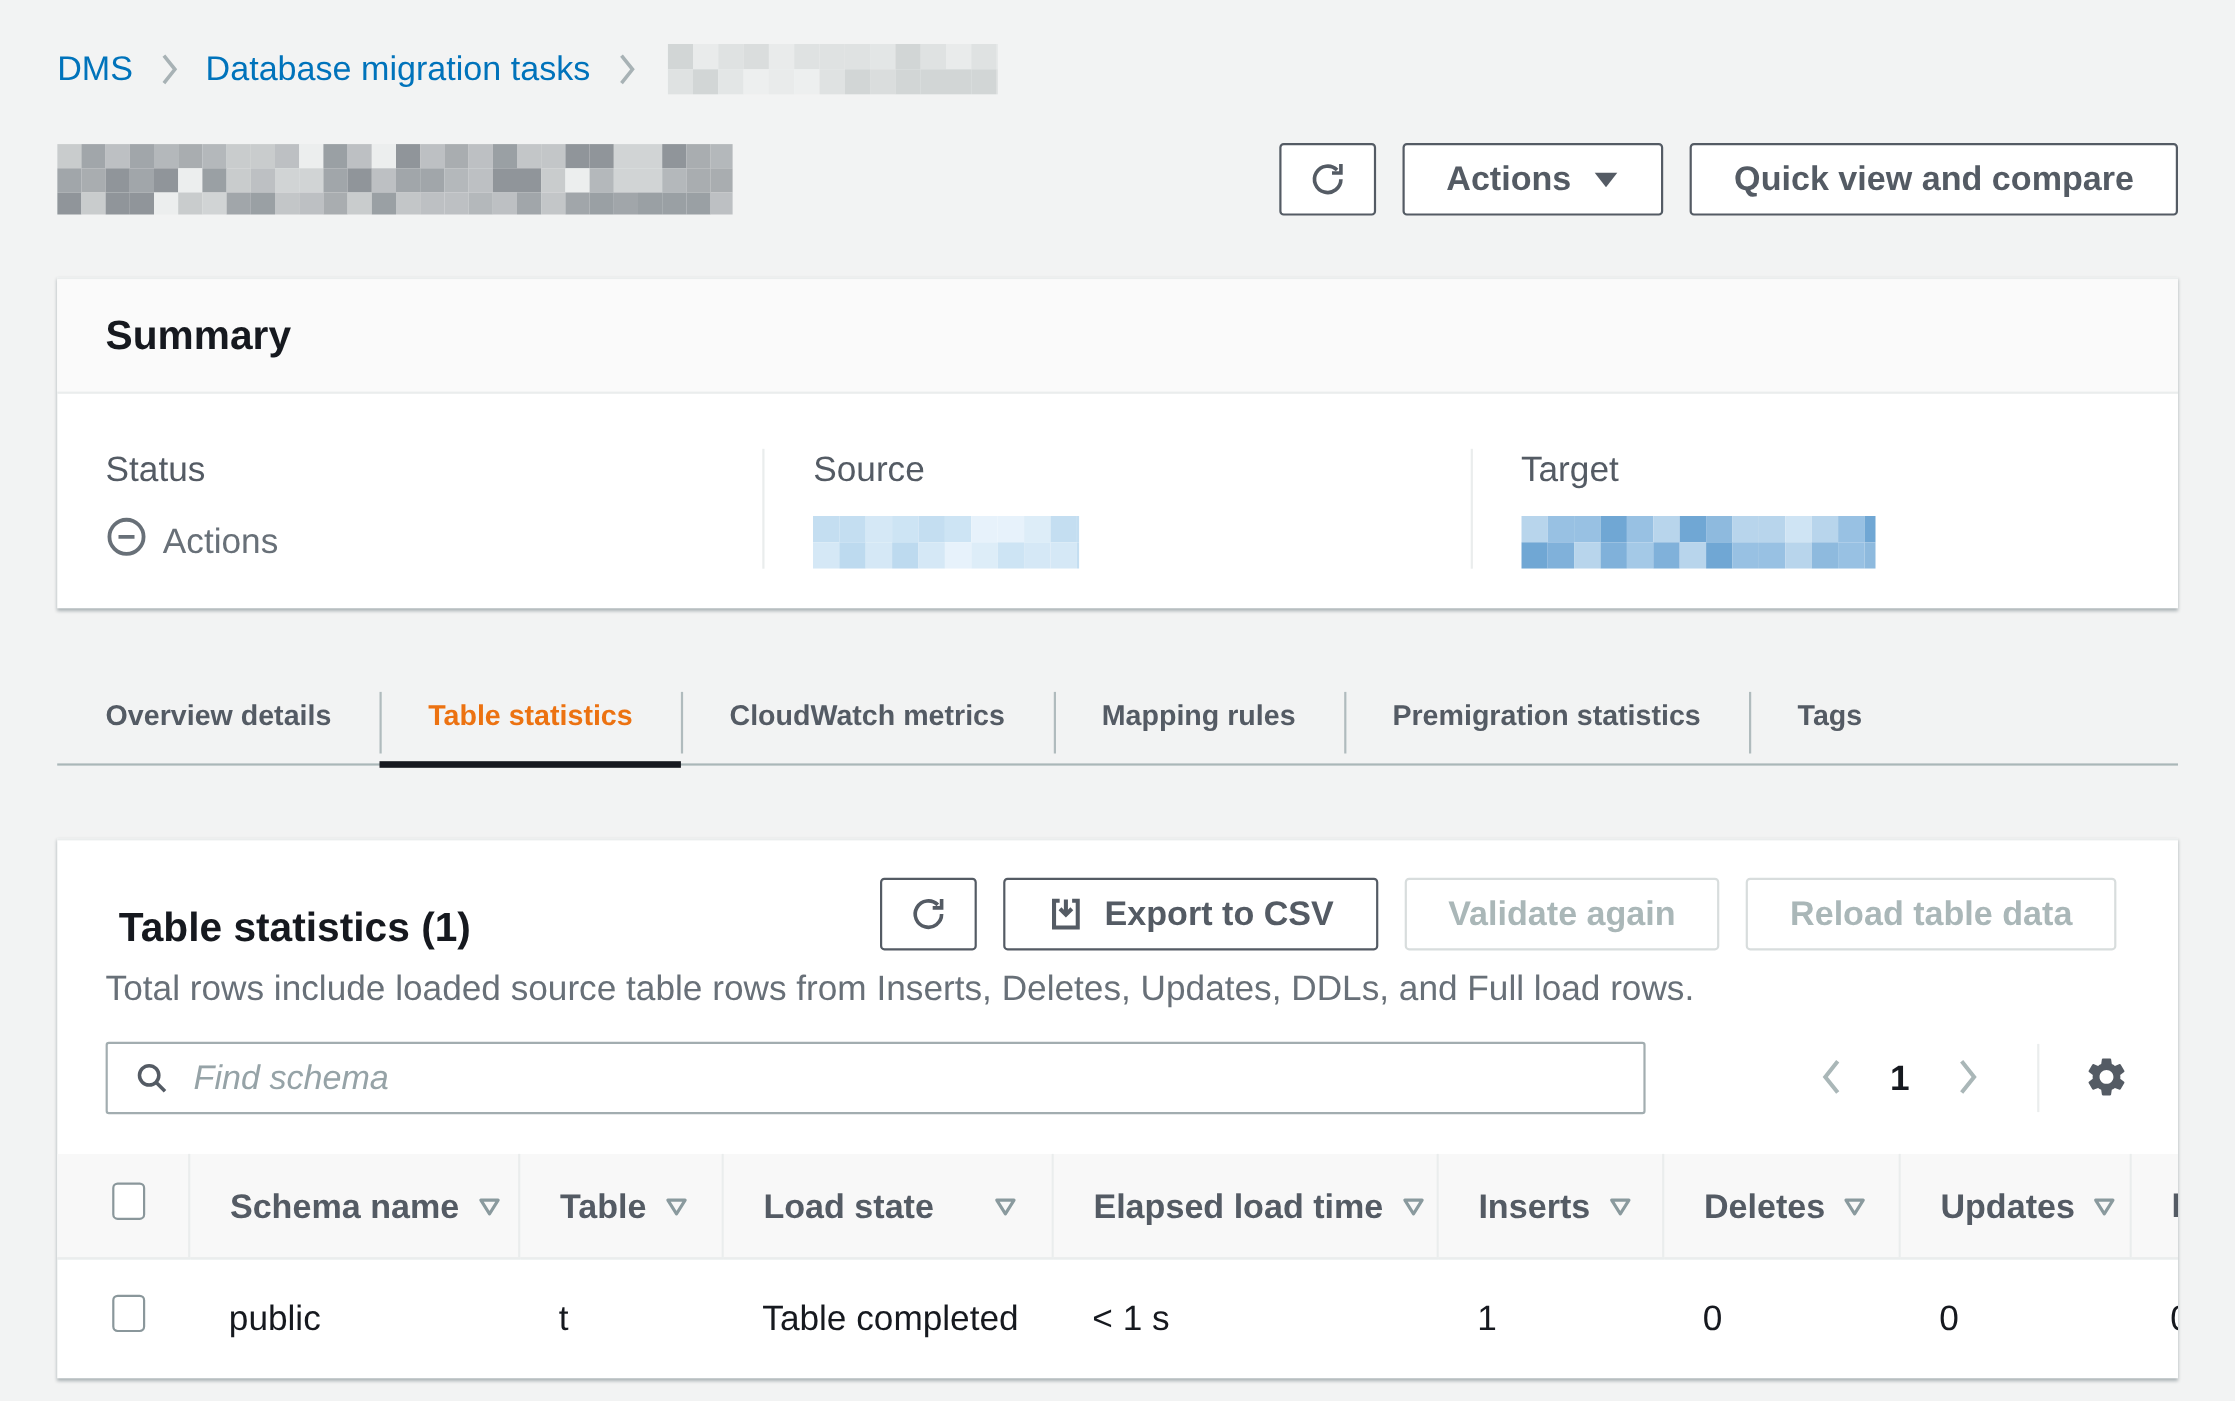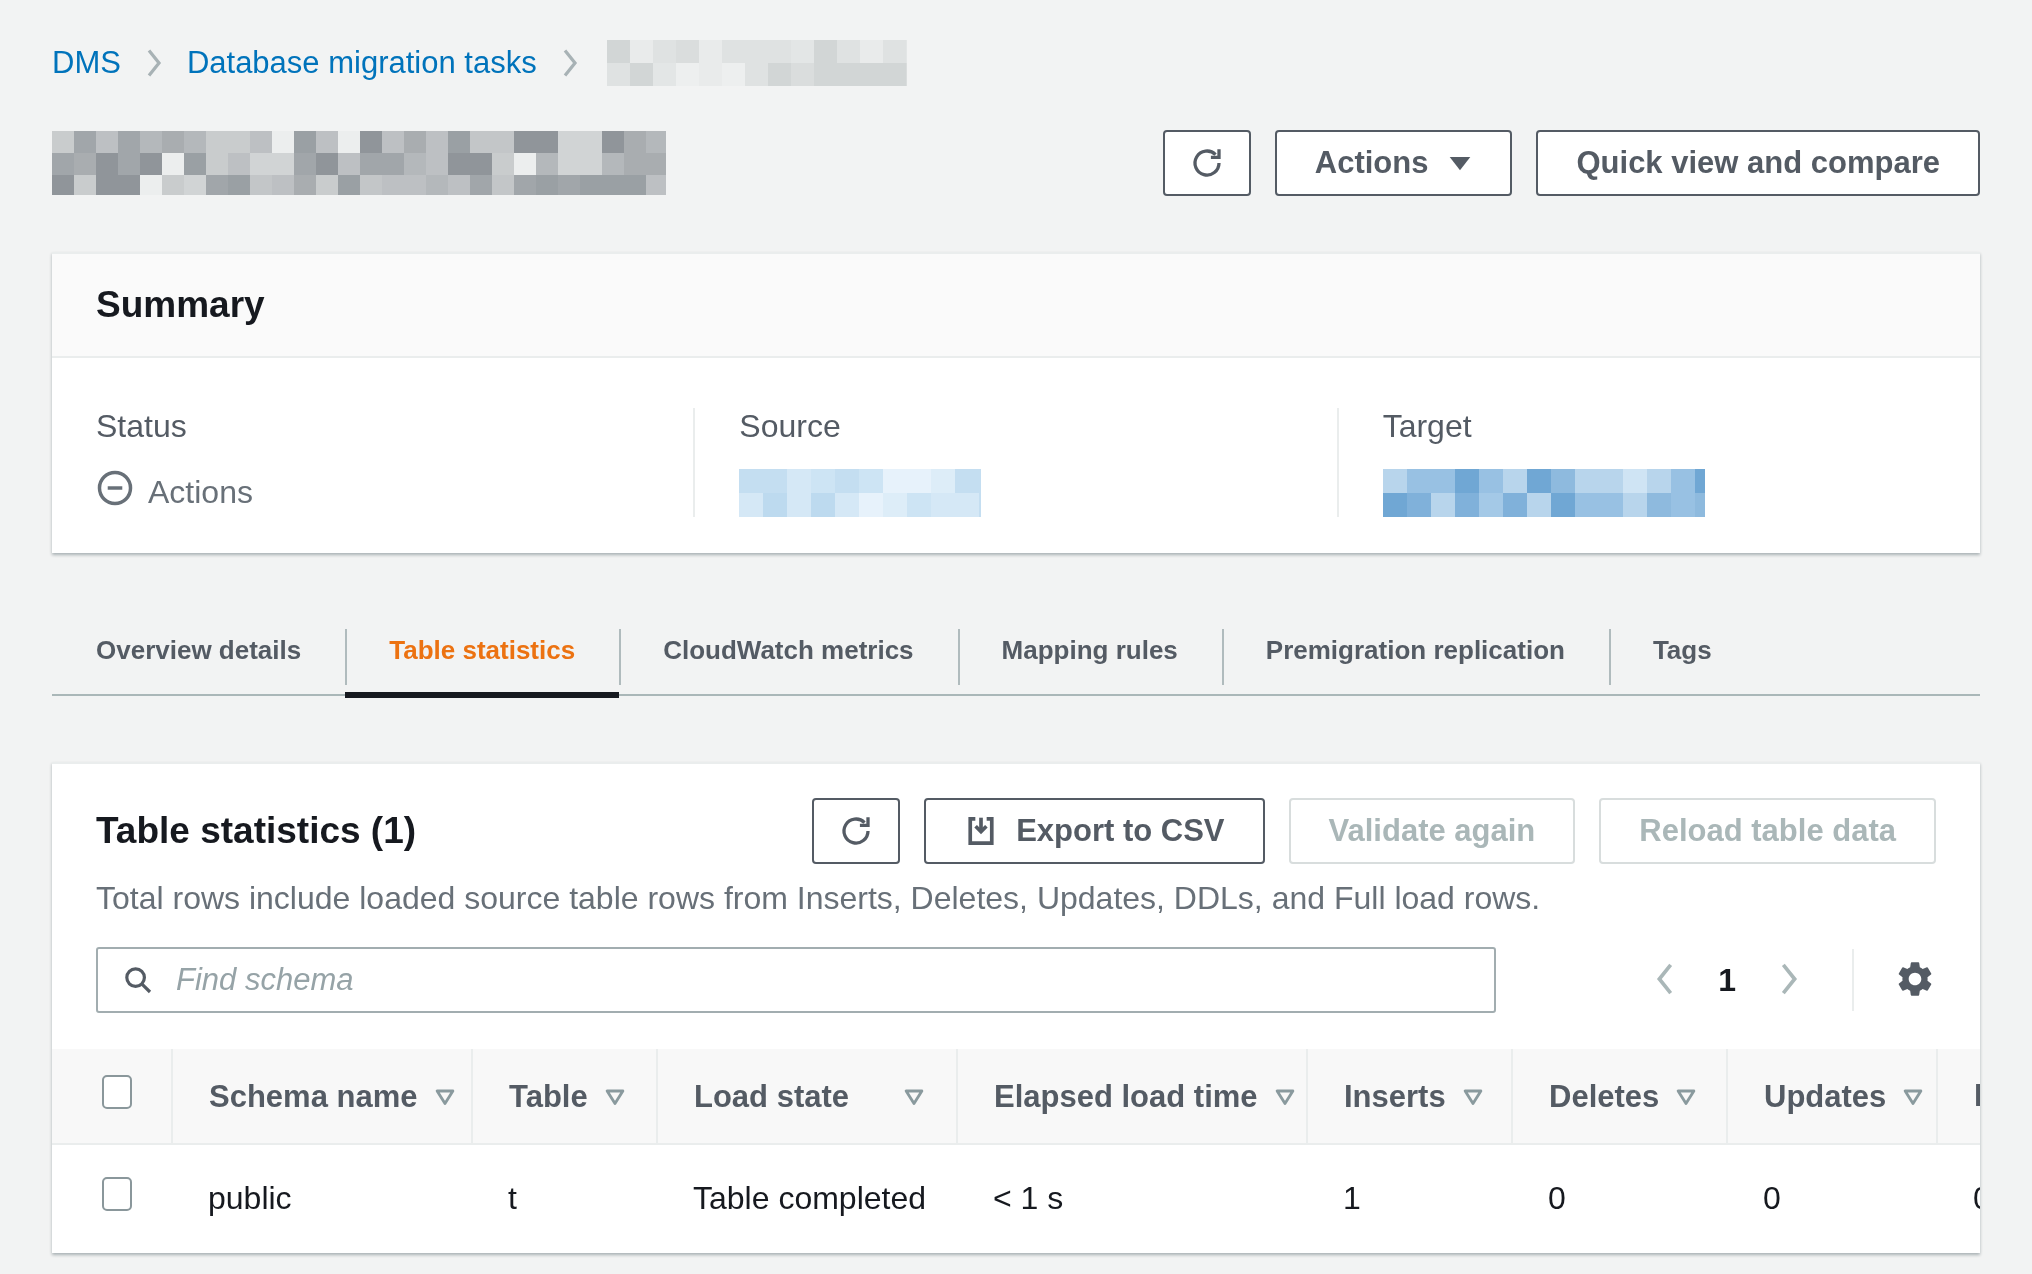--- a/index.html
+++ b/index.html
@@ -70,21 +70,21 @@
     content:'';position:absolute;left:0;top:10px;height:56px;width:2px;background:#b0bbbd;
   }
   .tab.active{color:var(--accent,#ec7211);}
   .tab.active::after{
     content:'';position:absolute;left:0;right:0;bottom:-4px;height:6px;
     background:var(--tab-underline,#16191f);
   }
 
   
   .panel{margin-top:66px;overflow:hidden;padding-top:34px;}
-  .panel-head{display:flex;justify-content:space-between;align-items:center;padding:0 44px;}
+  .panel-head{display:flex;justify-content:space-between;align-items:flex-end;padding:0 56px;}
   .panel-desc{padding:16px 44px 0 44px;color:var(--muted,#687078);}
 
   .toolbar{display:flex;align-items:center;padding:30px 44px 36px 44px;}
   .search-box{flex:1 1 auto;position:relative;max-width:1475px;}
   .search-box svg{position:absolute;left:26px;top:17px;}
   .search-box input{
     width:100%;height:66px;border:2px solid #a2adb0;border-radius:3px;background:#fff;
     padding:0 24px 0 78px;font-size:31px;font-family:"Liberation Sans",sans-serif;color:var(--text,#16191f);
   }
   .search-box input::placeholder{font-style:italic;color:#96a3a7;}
@@ -356,21 +356,21 @@
       </div>
     </div>
   </section>
 
   <div class="tabs-wrap">
     <ul class="tabs">
       <li class="tab">Overview details</li>
       <li class="tab active">Table statistics</li>
       <li class="tab">CloudWatch metrics</li>
       <li class="tab">Mapping rules</li>
-      <li class="tab">Premigration replication</li>
+      <li class="tab">Premigration statistics</li>
       <li class="tab">Tags</li>
     </ul>
   </div>
 
   <section class="card panel">
     <div class="panel-head">
       <h2>Table statistics (1)</h2>
       <div class="action-buttons">
         <button class="btn icon-only">
           <span>

